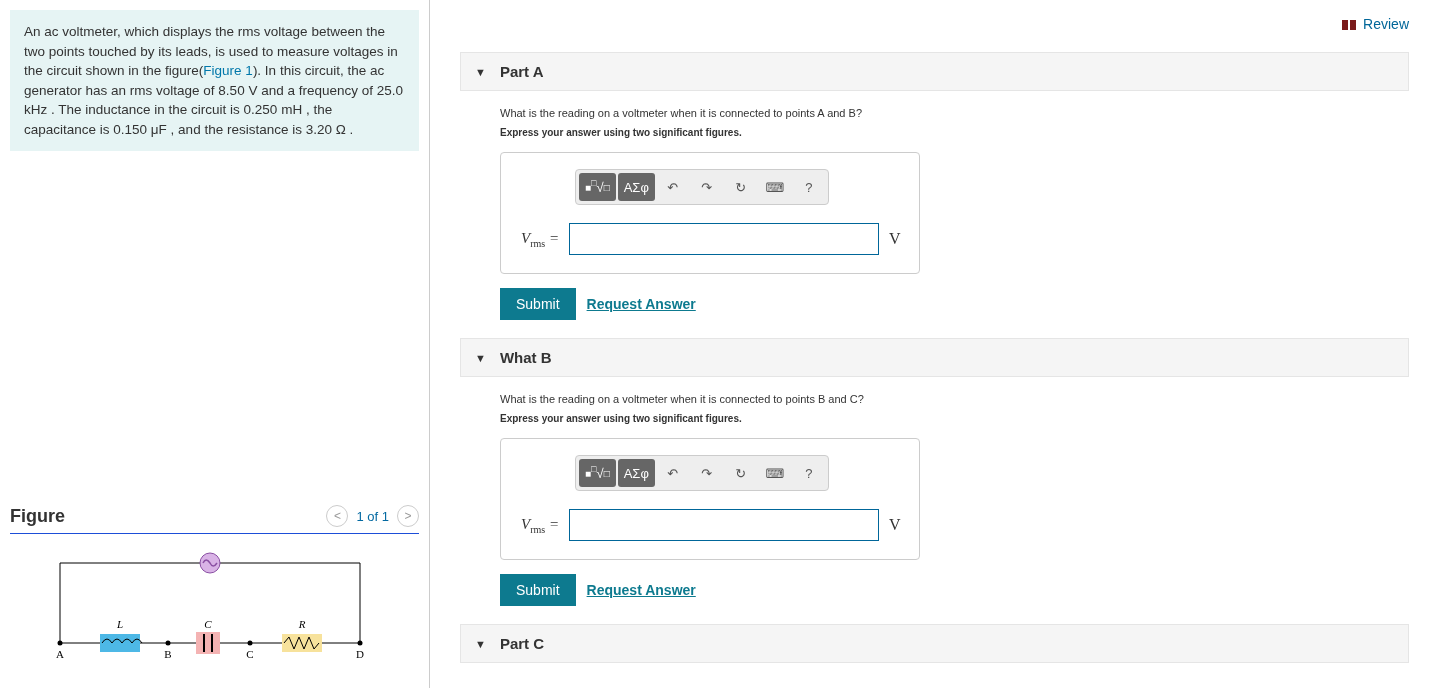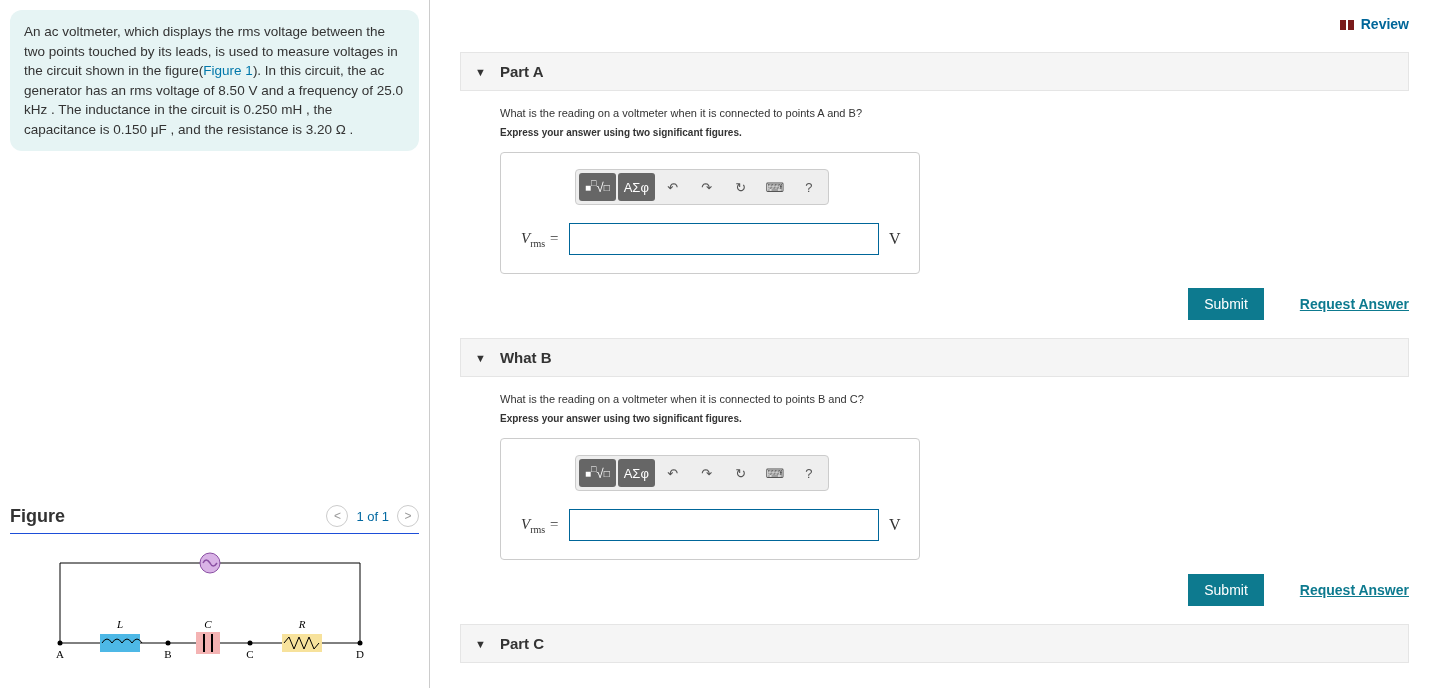--- a/index.html
+++ b/index.html
@@ -20,21 +20,20 @@
   position: relative;
   display: flex;
   flex-direction: column;
 }
 .problem-box {
   background: #e6f4f4;
   padding: 12px 14px;
   font-size: 13.5px;
   line-height: 1.45;
   color: #333;
-  border-radius: 12px;
 }
 .figure-link { color: #0077aa; }
 .figure-section {
   margin-top: auto;
 }
 .figure-header {
   display: flex;
   align-items: center;
   justify-content: space-between;
   border-bottom: 1px solid #1d4ed8;
@@ -52,21 +51,21 @@
 .nav-text { font-size: 13px; color: #0369a1; }
 .circuit { position: relative; height: 120px; margin: 0 40px 10px 40px; }
 
 .right-panel {
   flex: 1;
   padding: 10px 30px 0 30px;
   overflow-y: auto;
 }
 .review-bar {
   display: flex; justify-content: flex-end; align-items: center;
-  color: #006699; font-size: 14px; gap: 6px; padding: 6px 0 20px 0; font-weight: bold;
+  color: #006699; font-size: 14px; gap: 6px; padding: 6px 0 20px 0;
 }
 .book-icon { width: 16px; height: 12px; display: inline-block; }
 .part-block { margin-bottom: 18px; }
 .part-header {
   background: #f5f5f5; border: 1px solid #e5e5e5;
   padding: 10px 14px;
   display: flex; align-items: center; gap: 14px;
   font-weight: bold; font-size: 15px;
 }
 .collapse-caret { font-size: 11px; color: #333; }
@@ -97,21 +96,21 @@
 .tbtn.light { color: #555; }
 .answer-row { display: flex; align-items: center; gap: 10px; padding-left: 6px; }
 .var-label { font-style: italic; font-family: 'Times New Roman', serif; font-size: 15px; }
 .var-label sub { font-size: 10px; font-style: normal; margin-top: 8px; }
 .answer-input {
   width: 310px; height: 32px;
   border: 1px solid #006699;
   padding: 4px 8px; font-size: 14px;
 }
 .unit-label { font-family: 'Times New Roman', serif; font-size: 16px; }
-.btn-row { display: flex; align-items: center; gap: 36px; justify-content: flex-end; }
+.btn-row { display: flex; align-items: center; gap: 11px; }
 .submit-btn {
   background: #0d7a8f; color: #fff; border: none;
   padding: 8px 16px; font-size: 14px; cursor: pointer;
 }
 .request-link { color: #0d7a8f; font-weight: bold; text-decoration: underline; font-size: 14px; cursor: pointer; }
 </style>
 </head>
 <body>
 
 <div class="left-panel">

